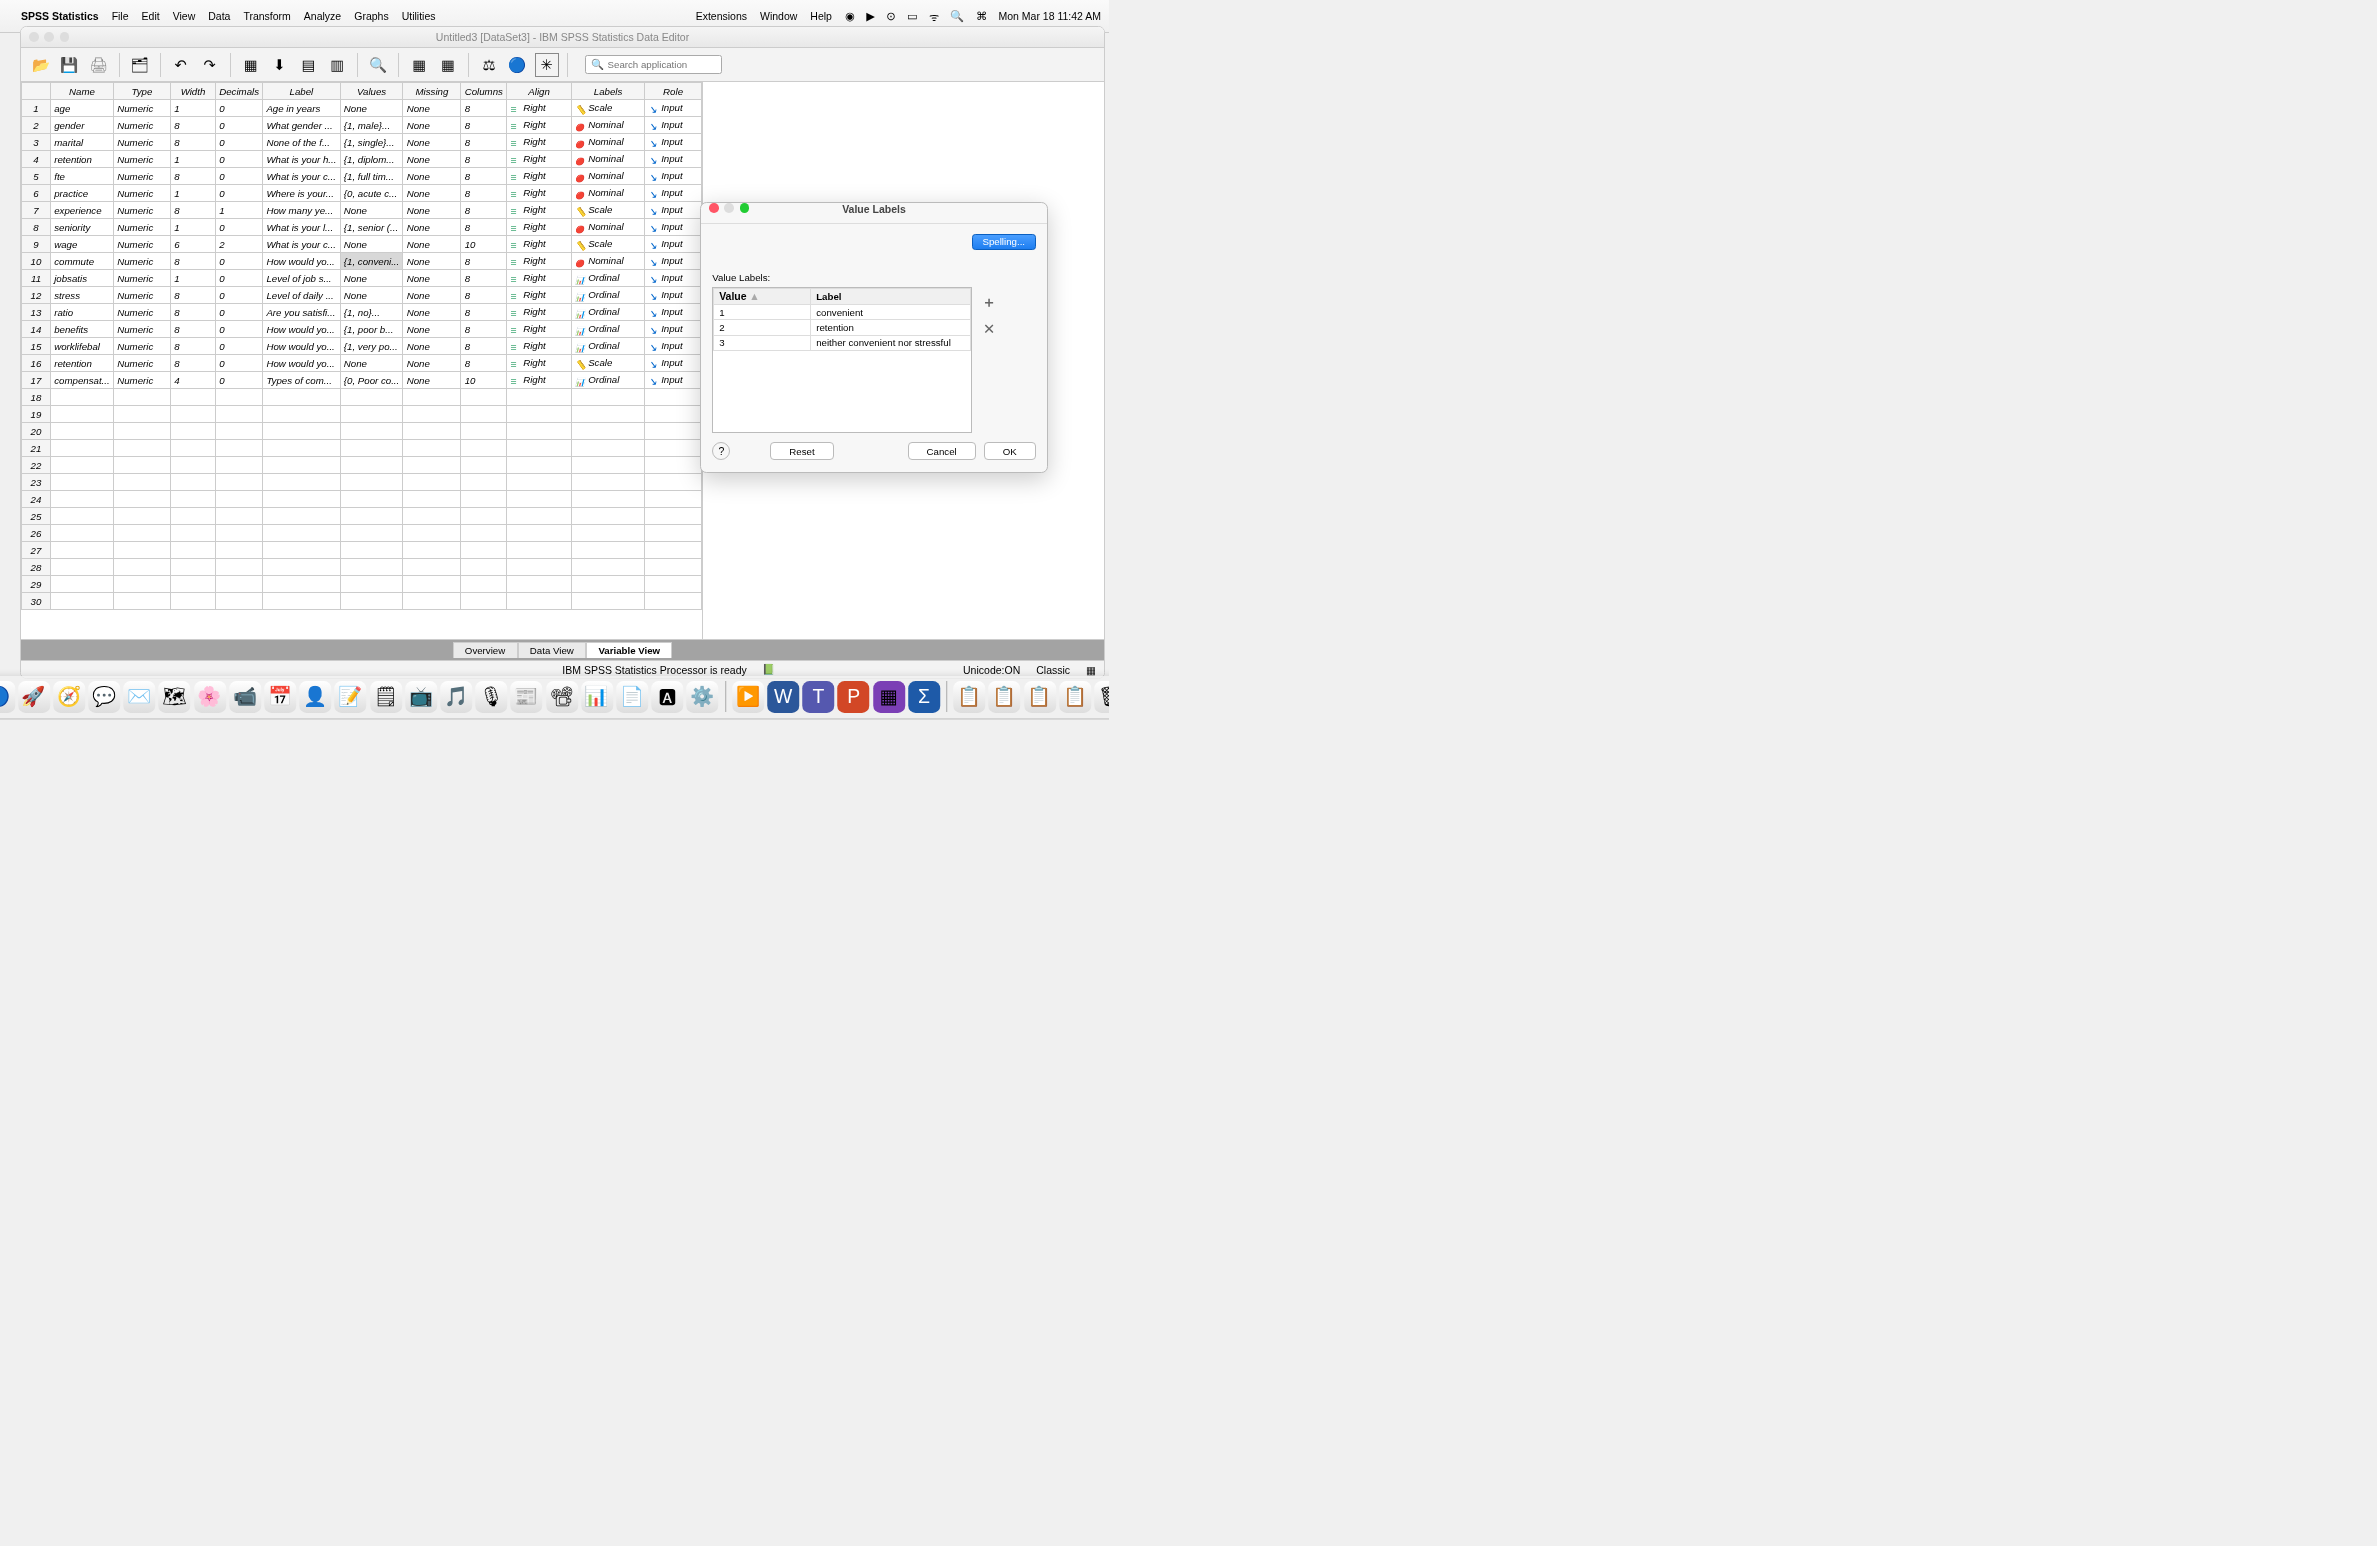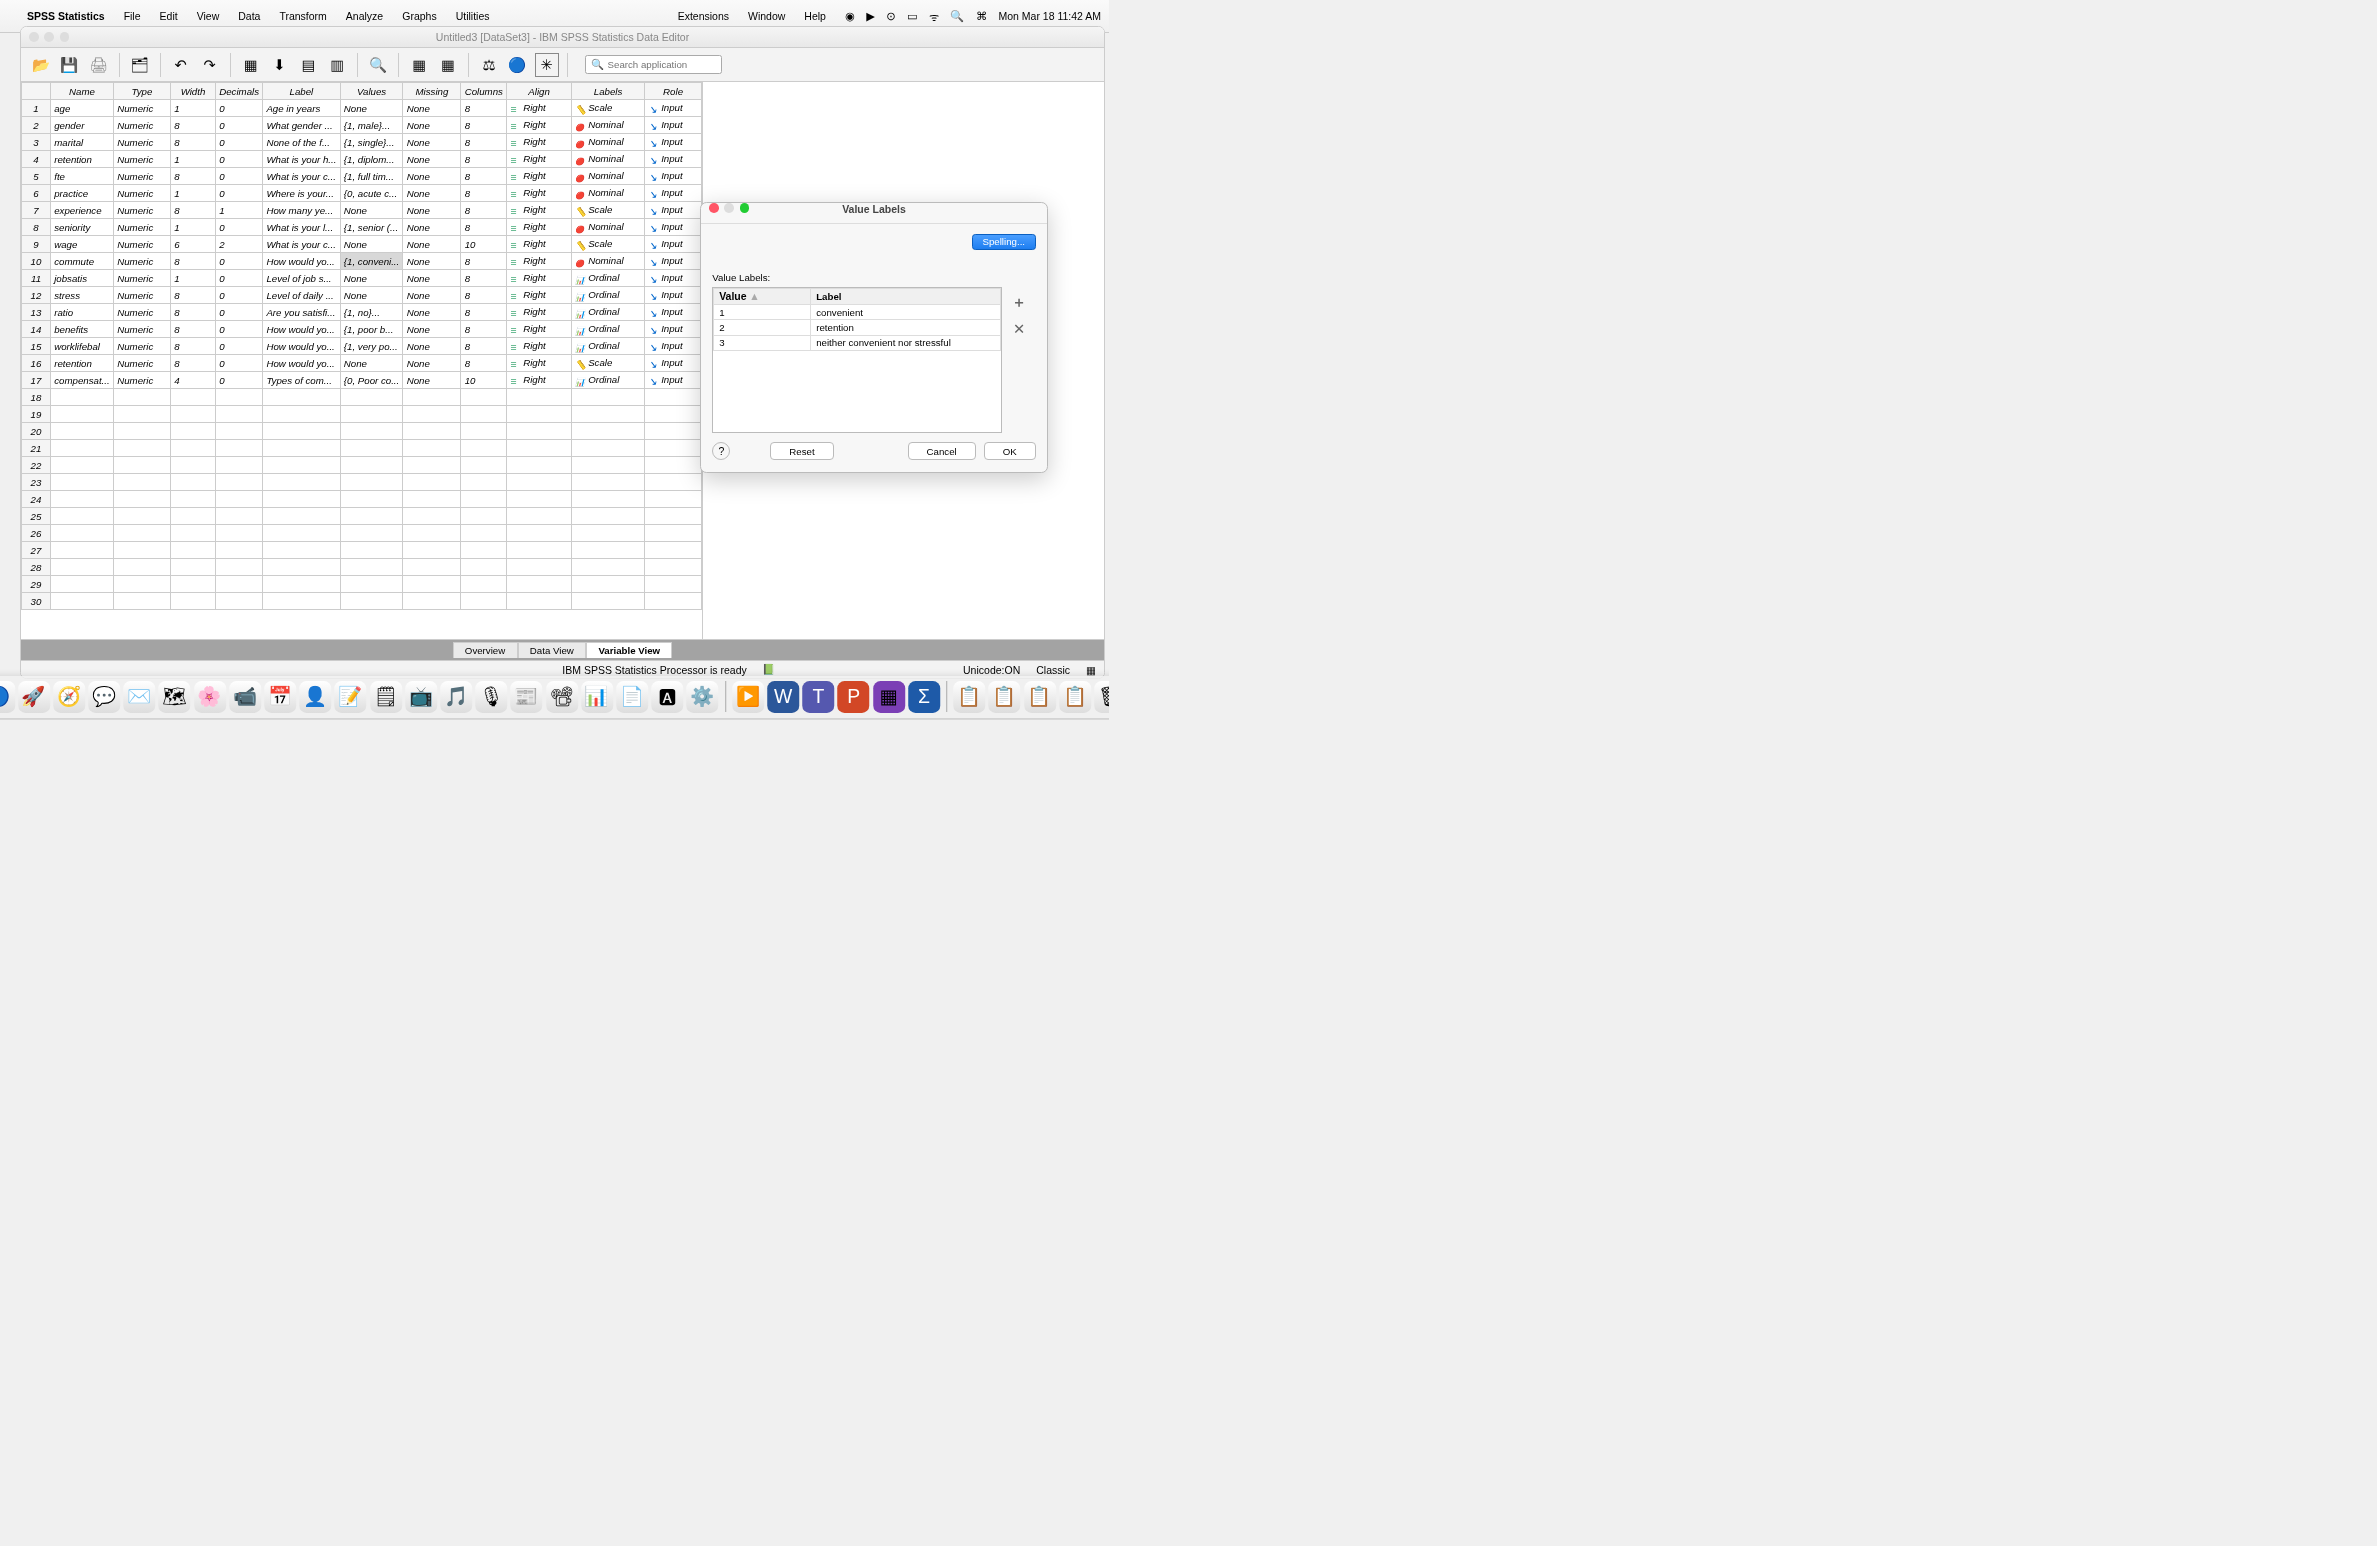--- a/index.html
+++ b/index.html
@@ -1,19 +1,19 @@
 <!DOCTYPE html>
 <html><head>
 <meta charset="utf-8">
 <style>
   * { margin:0; padding:0; box-sizing:border-box; font-family:-apple-system, "Helvetica Neue", Arial, sans-serif; font-size:10.5px; }
   body { background:#f0f0f0; width:1109px; height:720px; position:relative; overflow:hidden; }
 
   
-  .menubar { height:33px; background:linear-gradient(#fafafa,#f0f0f0); border-bottom:0.8px solid #ccc; display:flex; align-items:center; padding:0 8px; gap:19px; font-size:10.5px; }
+  .menubar { height:33px; background:linear-gradient(#fafafa,#f0f0f0); border-bottom:0.8px solid #ccc; display:flex; align-items:center; padding:0 8px; gap:13px; font-size:10.5px; }
   .menubar .apple { font-size:12px; }
   .menubar .app-name { font-weight:bold; }
   .menubar .spacer { flex:1; }
   .menubar .right { display:flex; align-items:center; gap:11.3px; font-size:10.5px; }
   .menubar .sysicon { font-size:11.3px; }
 
   
   .window { position:absolute; top:26px; left:20px; right:4px; height:653px; background:#fff; border:0.8px solid #ccc; border-radius:6.5px; overflow:hidden; display:flex; flex-direction:column; }
   .titlebar { height:21px; background:linear-gradient(#f5f5f5,#e8e8e8); border-bottom:0.8px solid #ccc; display:flex; align-items:center; padding:0 8px; position:relative; }
   .traffic { display:flex; gap:5.7px;}
@@ -50,21 +50,21 @@
   .statusbar .fill { flex:1;}
 
   
   .dialog { position:absolute; top:202px; left:700px; width:348px; background:#f7f7f7; border:0.8px solid #bbb; border-radius:6.5px; box-shadow:0 6.5px 24px rgba(0,0,0,0.2); }
   .dialog .dtitle { height:21px; display:flex; position:relative; border-bottom:0.8px solid #ddd;}
   .dialog .dtitle .title { position:absolute; left:0; right:0; text-align:center; font-size:10.5px; font-weight:600; color:#444;}
   .dialog .dtitle .traffic { margin-left:8px;}
   .dialog .dbody { padding:9.7px 11.3px 11.3px;}
   .dialog .spelling { float:right; background:linear-gradient(#4a9eff,#1e7ef0); color:#fff; border:0.8px solid #0a5fc0; border-radius:3.2px; padding:1.6px 9.7px; font-size:9.7px; }
   .dialog .vl-title { font-size:9.7px; margin:22.6px 0 3.2px; }
-  .dialog .vl-table { border:0.8px solid #bbb; background:#fff; width:290px; height:146px; display:inline-block; vertical-align:top; overflow:auto;}
+  .dialog .vl-table { border:0.8px solid #bbb; background:#fff; width:260px; height:146px; display:inline-block; vertical-align:top; overflow:auto;}
   .dialog .vl-table table { width:100%; border-collapse:collapse;}
   .dialog .vl-table th, .dialog .vl-table td { border:0.8px solid #ddd; font-size:9.7px; text-align:left; padding:1.6px 4.9px; height:15.4px;}
   .dialog .vl-table th { background:#f0f0f0;}
   .dialog .side-btns { display:inline-flex; flex-direction:column; gap:8px; margin-left:4.9px; vertical-align:top; padding-top:6.5px;}
   .dialog .side-btns span { width:18px; height:18px; display:flex; align-items:center; justify-content:center; font-size:14.6px; color:#666; cursor:pointer;}
   .dialog .plus { color:#2a882a; font-weight:bold;}
   .dialog .dbuttons { display:flex; gap:8px; justify-content:flex-start; margin-top:9.7px;}
   .dialog .hbtn { width:18px; height:18px; border:0.8px solid #bbb; border-radius:9px; display:flex; align-items:center; justify-content:center; font-size:10.5px;}
   .dialog .btn { border:0.8px solid #bbb; background:#fff; border-radius:4px; padding:2.4px 18px; font-size:9.7px;}
 

